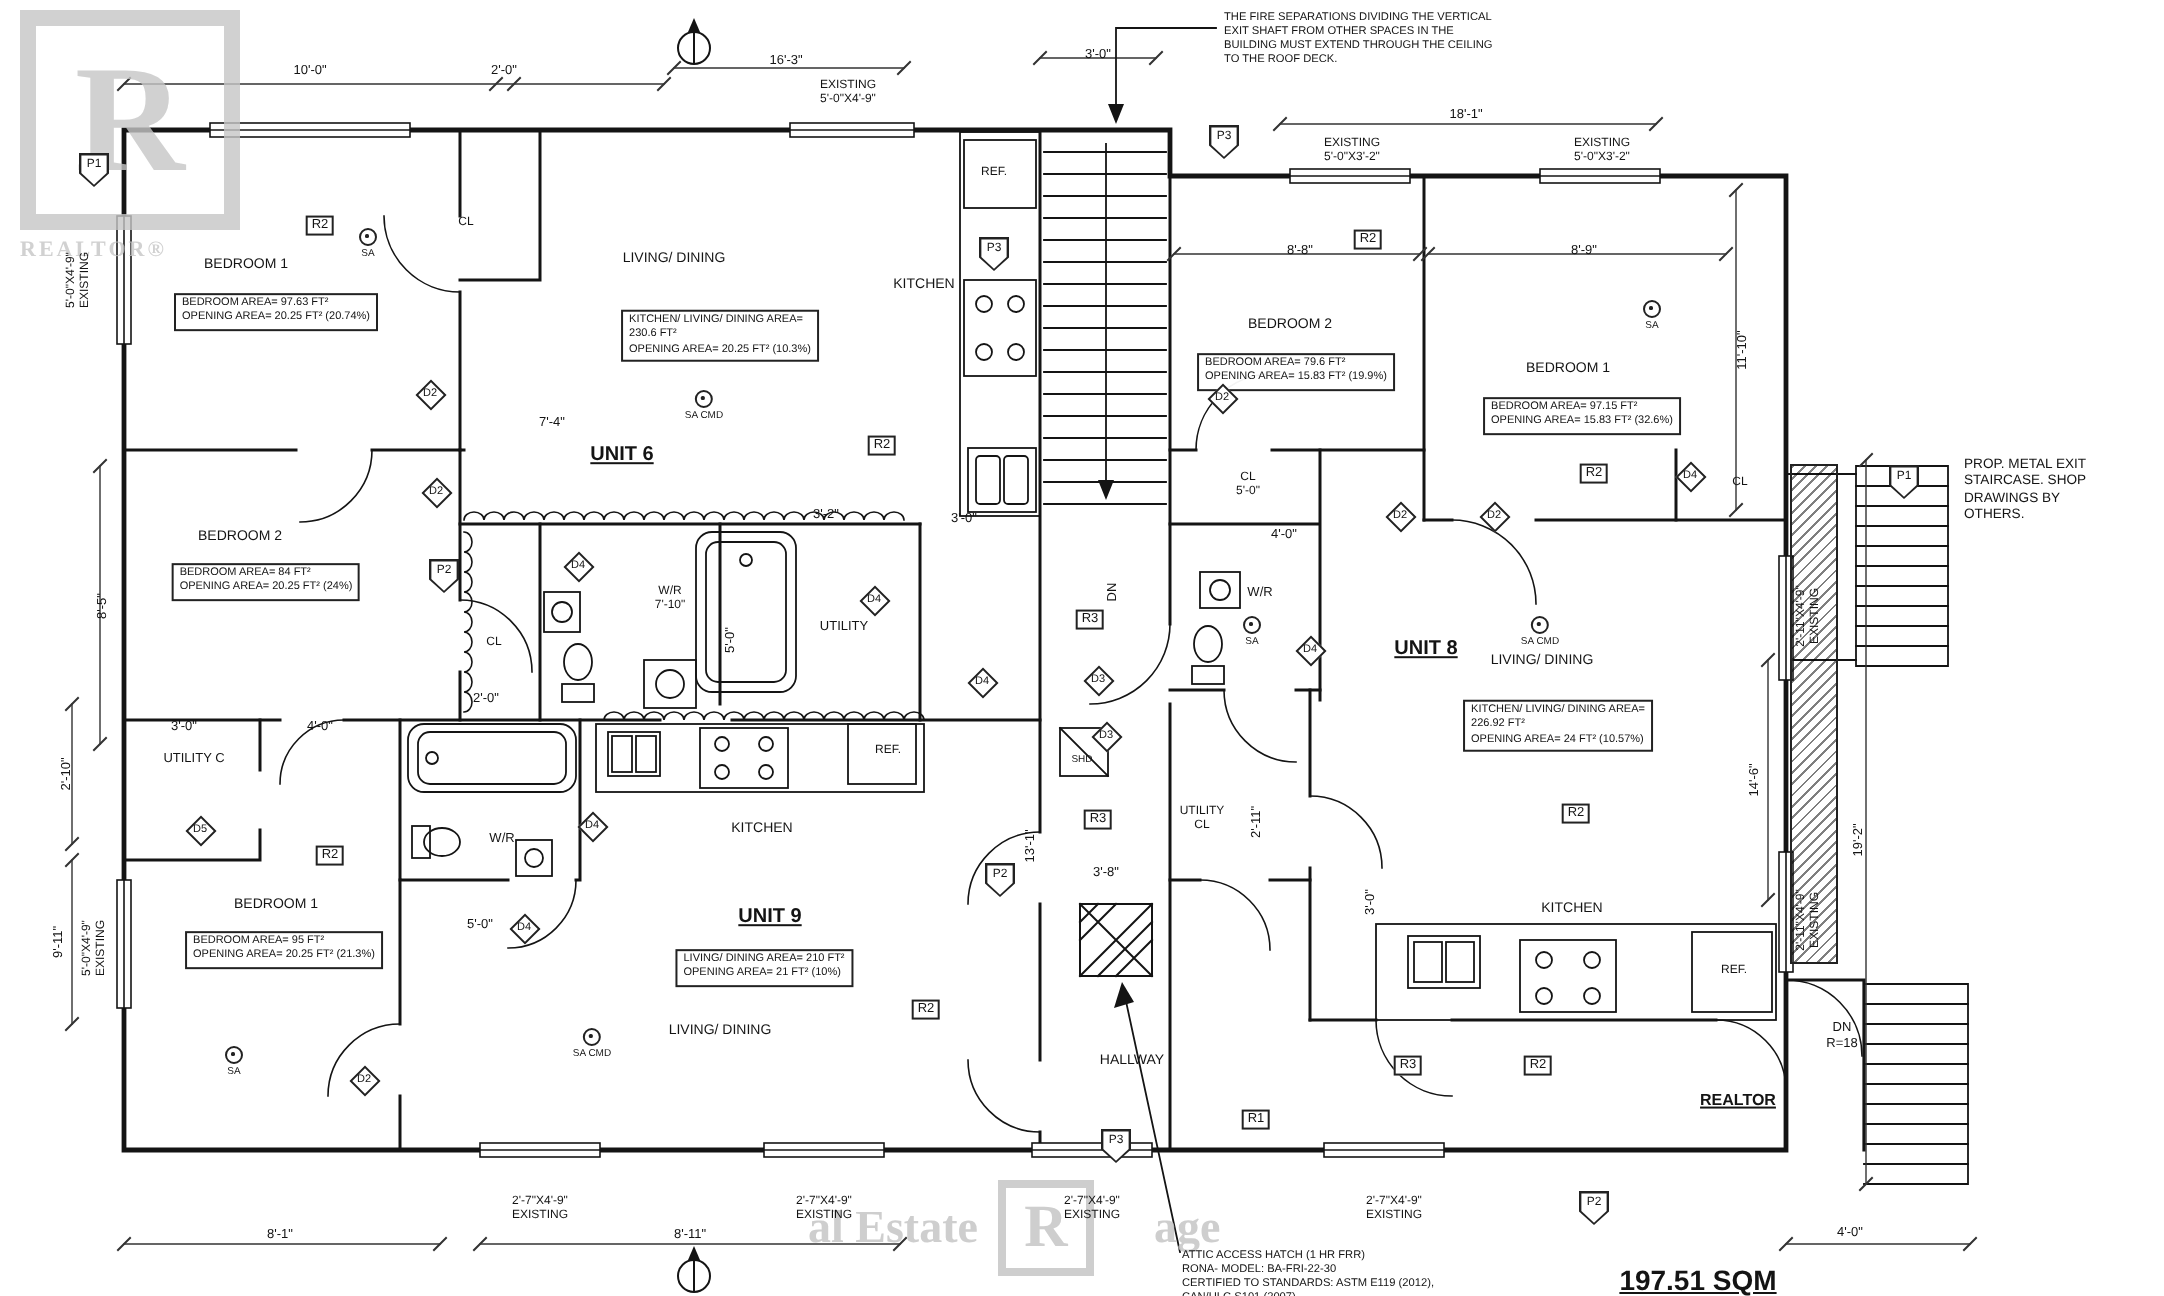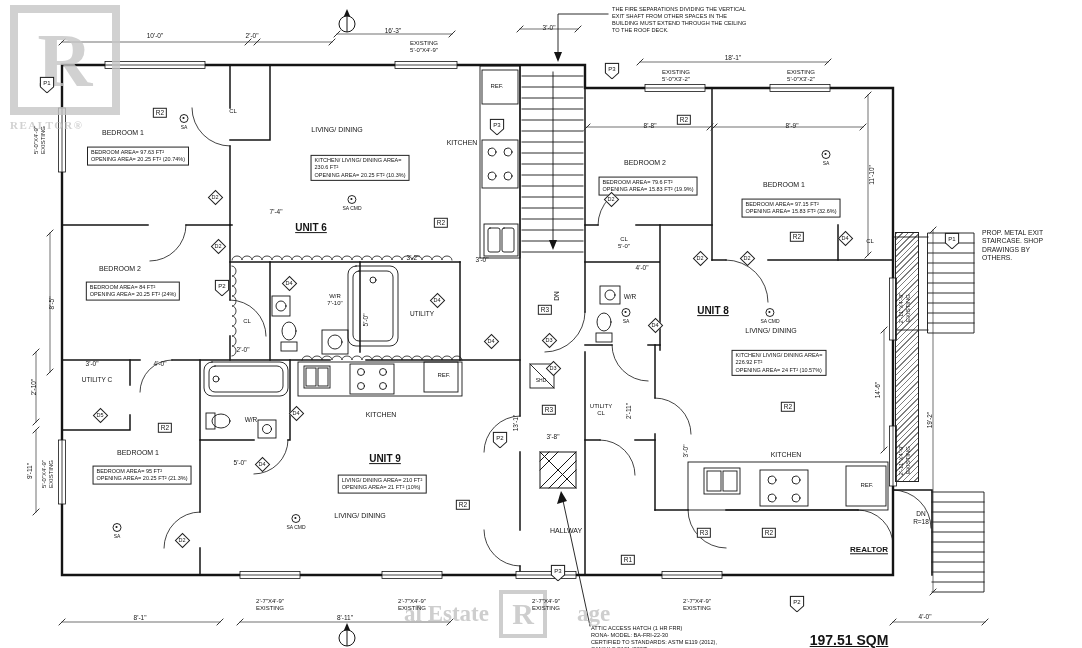--- a/index.html
+++ b/index.html
@@ -301,21 +301,21 @@
       <div class="lbl" style="font-size: 6px; transform: translate(-50%, -50%); left: 497px; top: 87px;">REF.</div>
       <div class="lbl" style="font-size: 6.5px; transform: translate(-50%, -50%) rotate(-90deg); left: 557px; top: 296px;">DN</div>
       <div class="lbl" style="font-size: 6.5px; transform: translate(-50%, -50%); left: 630px; top: 297px;">W/R</div>
       <div class="lbl" style="font-size: 6px; transform: translate(-50%, -50%); left: 624px; top: 243px;">CL
 5'-0"</div>
       <div class="lbl" style="transform: translate(-50%, -50%); left: 642px; top: 268px;">4'-0"</div>
       <div class="lbl" style="font-size: 7px; transform: translate(-50%, -50%); left: 645px; top: 163px;">BEDROOM 2</div>
       <div class="lbl" style="font-size: 7px; transform: translate(-50%, -50%); left: 784px; top: 185px;">BEDROOM 1</div>
       <div class="lbl" style="transform: translate(-50%, -50%) rotate(-90deg); left: 872px; top: 175px;">11'-10"</div>
       <div class="lbl" style="font-size: 6px; transform: translate(-50%, -50%); left: 870px; top: 242px;">CL</div>
-      <div class="lbl bold und" style="font-size: 10px; transform: translate(-50%, -50%); left: 713px; top: 311px;">UNIT 8</div>
+      <div class="lbl bold und" style="font-size: 10px; transform: translate(-50%, -50%); left: 713px; top: 325px;">UNIT 8</div>
       <div class="lbl" style="font-size: 7px; transform: translate(-50%, -50%); left: 771px; top: 331px;">LIVING/ DINING</div>
       <div class="lbl" style="font-size: 7px; transform: translate(-50%, -50%); left: 786px; top: 455px;">KITCHEN</div>
       <div class="lbl" style="font-size: 6px; transform: translate(-50%, -50%); left: 867px; top: 486px;">REF.</div>
       <div class="lbl" style="transform: translate(-50%, -50%) rotate(-90deg); left: 686px; top: 451px;">3'-0"</div>
       <div class="lbl" style="font-size: 6.5px; transform: translate(-50%, -50%); left: 97px; top: 380px;">UTILITY C</div>
       <div class="lbl" style="transform: translate(-50%, -50%); left: 92px; top: 364px;">3'-0"</div>
       <div class="lbl" style="transform: translate(-50%, -50%); left: 160px; top: 364px;">4'-0"</div>
       <div class="lbl" style="font-size: 6.5px; transform: translate(-50%, -50%); left: 251px; top: 420px;">W/R</div>
       <div class="lbl" style="transform: translate(-50%, -50%); left: 240px; top: 463px;">5'-0"</div>
       <div class="lbl" style="font-size: 7px; transform: translate(-50%, -50%); left: 138px; top: 453px;">BEDROOM 1</div>

